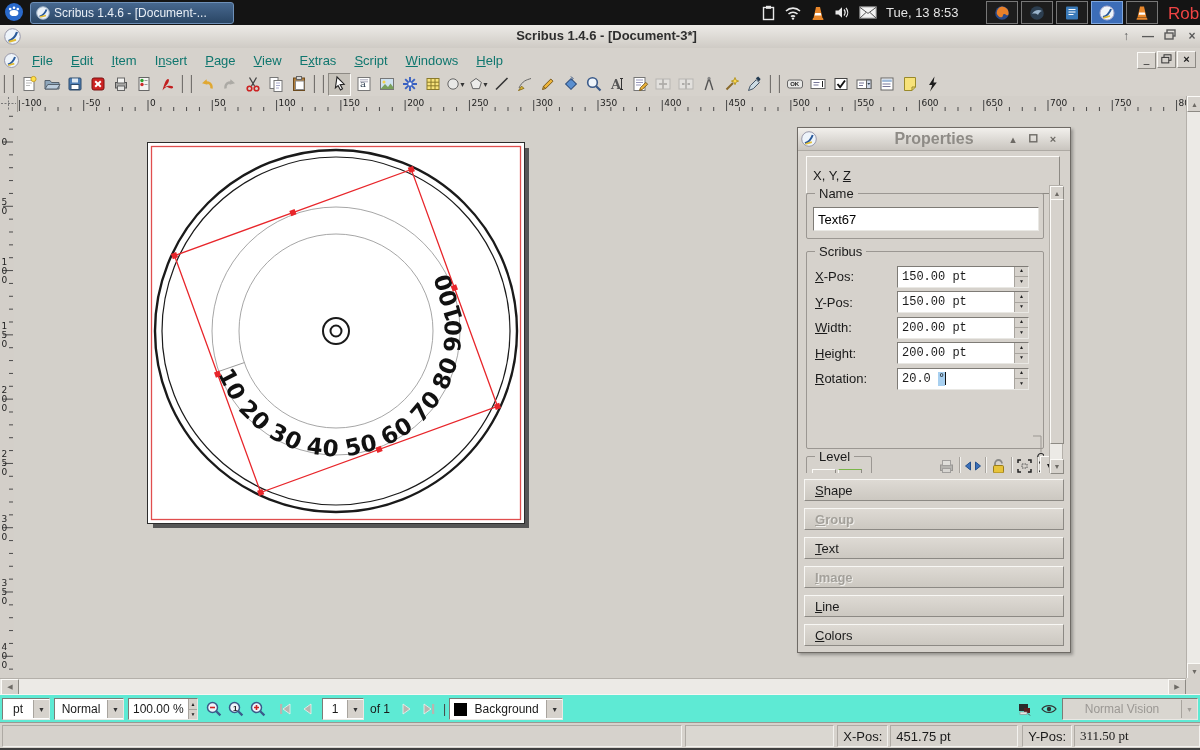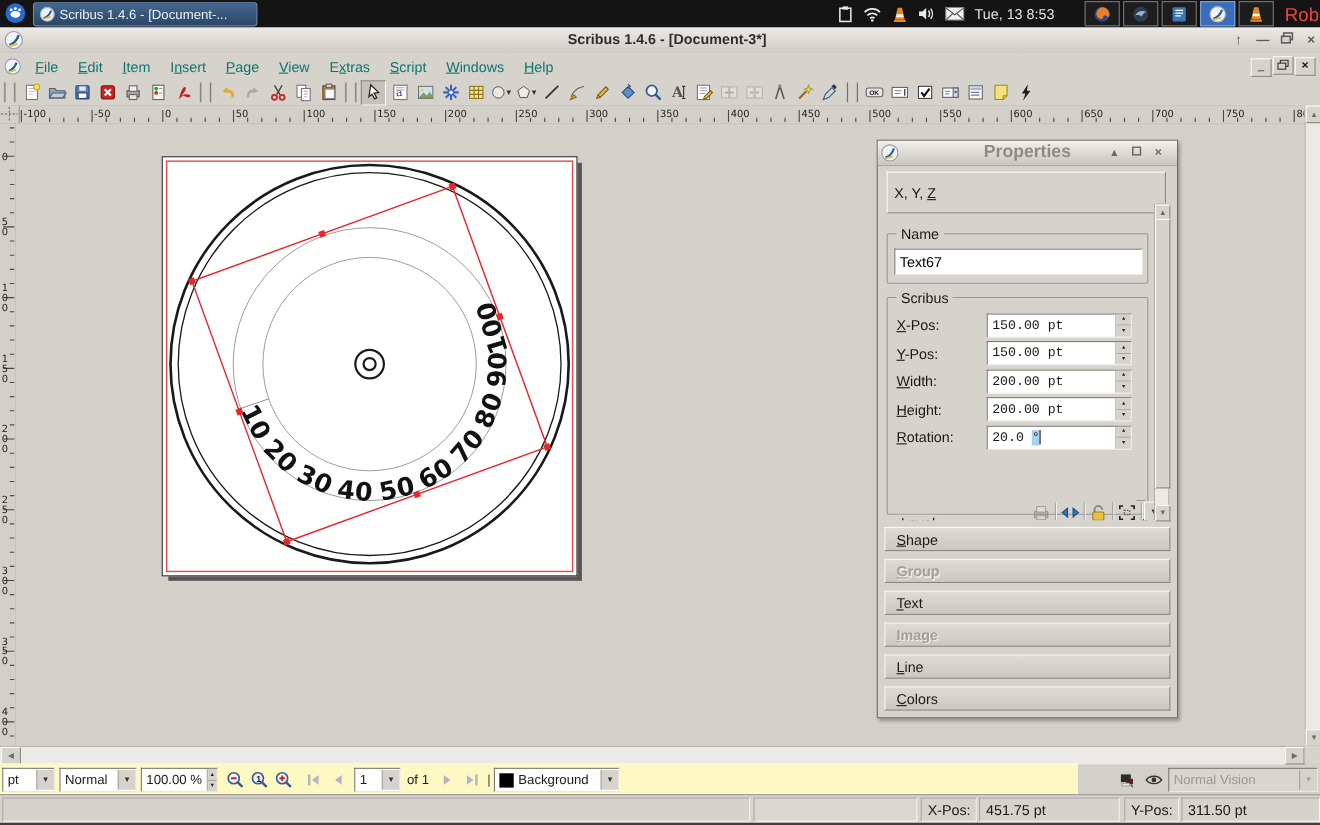--- a/index.html
+++ b/index.html
@@ -43,21 +43,21 @@
   #canvas{left:14px;top:112px;width:1172px;height:566px;background:#d3d0ca;overflow:hidden;}
   #page-shadow{left:139px;top:36px;width:376px;height:380px;background:#565656;}
   #page{left:133px;top:30px;width:376px;height:380px;background:#ffffff;border:1px solid #2c2c2c;}
   
   #vscroll{left:1186px;top:96px;width:14px;height:582px;background:#eceae6;border-left:1px solid #b4b0aa;}
   #hscroll{left:0;top:678px;width:1186px;height:16px;background:#eceae6;border-top:1px solid #b4b0aa;}
   .sbtn{position:absolute;background:#d6d2cc;border:1px solid;border-color:#fbfaf7 #8d8a84 #8d8a84 #fbfaf7;
     display:flex;align-items:center;justify-content:center;font-size:7px;color:#6d6a65;}
   #scorner{left:1186px;top:678px;width:14px;height:16px;background:#d6d2cc;}
   
-  #statusbar{left:0;top:694px;width:980px;height:28px;background:#fef9c3;border-top:1px solid #f6f5f2;display:flex;align-items:center;}
+  #statusbar{left:0;top:694px;width:1200px;height:28px;background:#5eead4;border-top:1px solid #f6f5f2;display:flex;align-items:center;text-align:center;}
   .combo{height:20px;display:flex;align-items:center;background:#fff;border:1px solid;border-color:#7e7b76 #e9e8e4 #e9e8e4 #7e7b76;}
   .combo .cval{flex:1;padding:0 4px;font-size:12px;white-space:nowrap;overflow:hidden;}
   .combo .carr{width:15px;height:18px;background:#d6d2cc;border-left:1px solid #a8a49e;display:flex;align-items:center;justify-content:center;font-size:7px;color:#333;}
   .combo.disabled{background:#d9d6d0;}
   .combo.disabled .cval{color:#9b9894;}
   .combo.disabled .carr{color:#a09d98;}
   .spinbox{height:20px;display:flex;background:#fff;border:1px solid;border-color:#7e7b76 #e9e8e4 #e9e8e4 #7e7b76;}
   .spinval{flex:1;padding:0 4px;font-size:12px;display:flex;align-items:center;white-space:pre;}
   .spinbtns{width:13px;border-left:1px solid #a8a49e;display:flex;flex-direction:column;}
   .spinbtns span{flex:1;background:#d6d2cc;font-size:5px;color:#222;display:flex;align-items:center;justify-content:center;border-bottom:1px solid #a8a49e;}
@@ -67,21 +67,21 @@
   
   #coordbar{left:0;top:722px;width:1200px;height:26px;background:#d6d2cc;border-top:1px solid #9b9791;display:flex;align-items:center;}
   .ccell{height:20px;border:1px solid;border-color:#aeaaa4 #f3f2ef #f3f2ef #aeaaa4;display:flex;align-items:center;padding:0 5px;font-size:13px;white-space:nowrap;}
   #bottomedge{left:0;top:748px;width:1200px;height:2px;background:#3f3f3f;}
   
   #props{left:797px;top:127px;width:272px;height:524px;background:#d6d2cc;border:1px solid #6f6b66;box-shadow:2px 2px 3px rgba(0,0,0,.3);z-index:50;}
   #props-title{position:absolute;left:0;top:0;width:100%;height:22px;background:linear-gradient(#f2f0ec,#c9c5bf);border-bottom:1px solid #aeaaa4;display:flex;align-items:center;}
   #props-title .ttl{position:absolute;width:100%;text-align:center;font-weight:bold;color:#8e8b86;font-size:16px;}
   .pwctl{position:absolute;top:4px;width:14px;height:14px;color:#6d6a65;font-weight:bold;font-size:11px;text-align:center;line-height:14px;}
   #tab-xyz{position:absolute;left:8px;top:28px;width:254px;height:38px;display:flex;align-items:center;padding-left:6px;box-sizing:border-box;}
-  .groupbox{position:absolute;border:1px solid #9b9792;border-radius:2px;margin-top:19px;}
+  .groupbox{position:absolute;border:1px solid #9b9792;border-radius:2px;}
   .gblabel{position:absolute;top:-8px;left:8px;background:#d6d2cc;padding:0 4px;font-size:13px;}
   #scrollclip{position:absolute;left:6px;top:57px;width:245px;height:288px;overflow:hidden;}
   #name-input{position:absolute;left:6px;top:13px;width:216px;height:22px;background:#fff;border:1px solid;border-color:#7e7b76 #e9e8e4 #e9e8e4 #7e7b76;font-size:13px;padding:0 4px;font-family:inherit;}
   .prow{position:absolute;left:8px;width:224px;height:21px;display:flex;align-items:center;}
   .plabel{width:82px;font-size:13px;}
   .pfield{width:130px;font-family:Liberation Mono, monospace;}
   .selhl{background:#a8d0f0;}
   .caret{display:inline-block;width:1px;height:13px;background:#111;vertical-align:middle;}
   #chain{position:absolute;left:223px;top:183px;}
   
@@ -803,21 +803,21 @@
       <span class="carr">▼</span>
     </span>
   </div>
 
   <div id="coordbar" class="abs">
     <span class="ccell" style="width:692px;margin-left:2px;"></span>
     <span class="ccell field" style="width:142px;margin-left:3px;background:#dad7d1;"></span>
     <span class="ccell" style="margin-left:3px;">X-Pos:</span>
     <span class="ccell" style="width:120px;margin-left:2px;">451.75 pt</span>
     <span class="ccell" style="margin-left:4px;">Y-Pos:</span>
-    <span class="ccell" style="width:118px;margin-left:2px;">311.50 pt</span>
+    <span class="ccell" style="width:118px;margin-left:2px;font-family:Liberation Serif, serif;">311.50 pt</span>
   </div>
   <div id="bottomedge" class="abs"></div>
 
   <div id="props" class="abs">
     <div id="props-title">
       <span style="margin-left:3px;display:flex;">
           <svg width="16" height="16">
             <circle cx="8" cy="8" r="7.3" fill="#eef4fa" stroke="#99a"></circle>
             <path d="M4 12.3C7.3 11.2 10.3 8 11.7 4" stroke="#2a5a9a" stroke-width="2" fill="none"></path>
             <path d="M4.5 13l6.3-1.8" stroke="#e3bd35" stroke-width="1.8" fill="none"></path>

